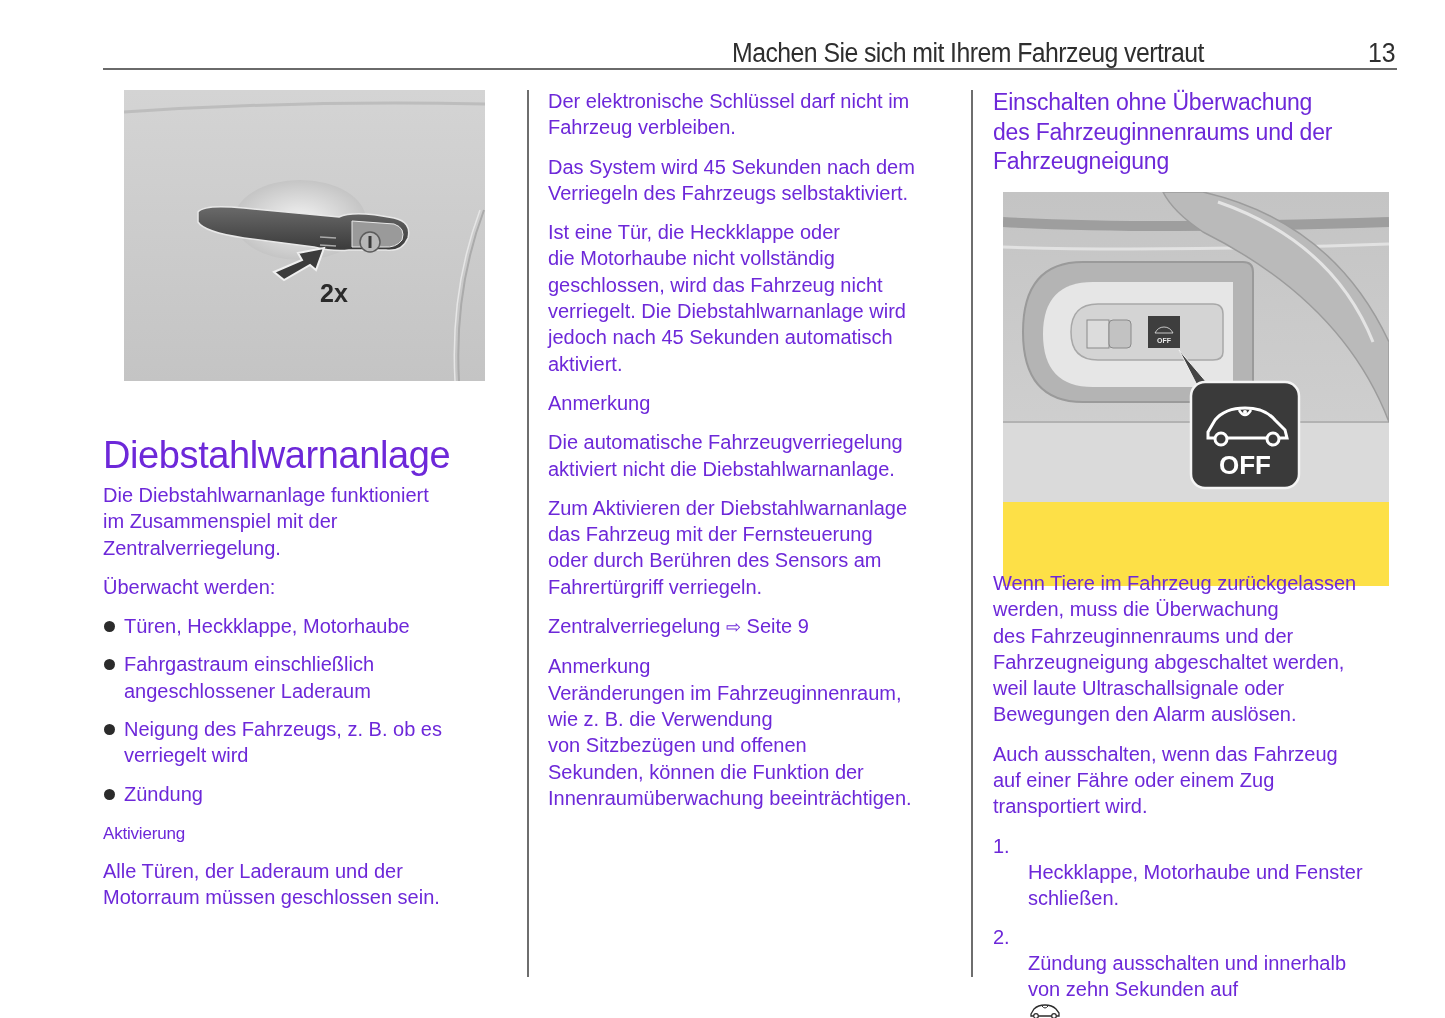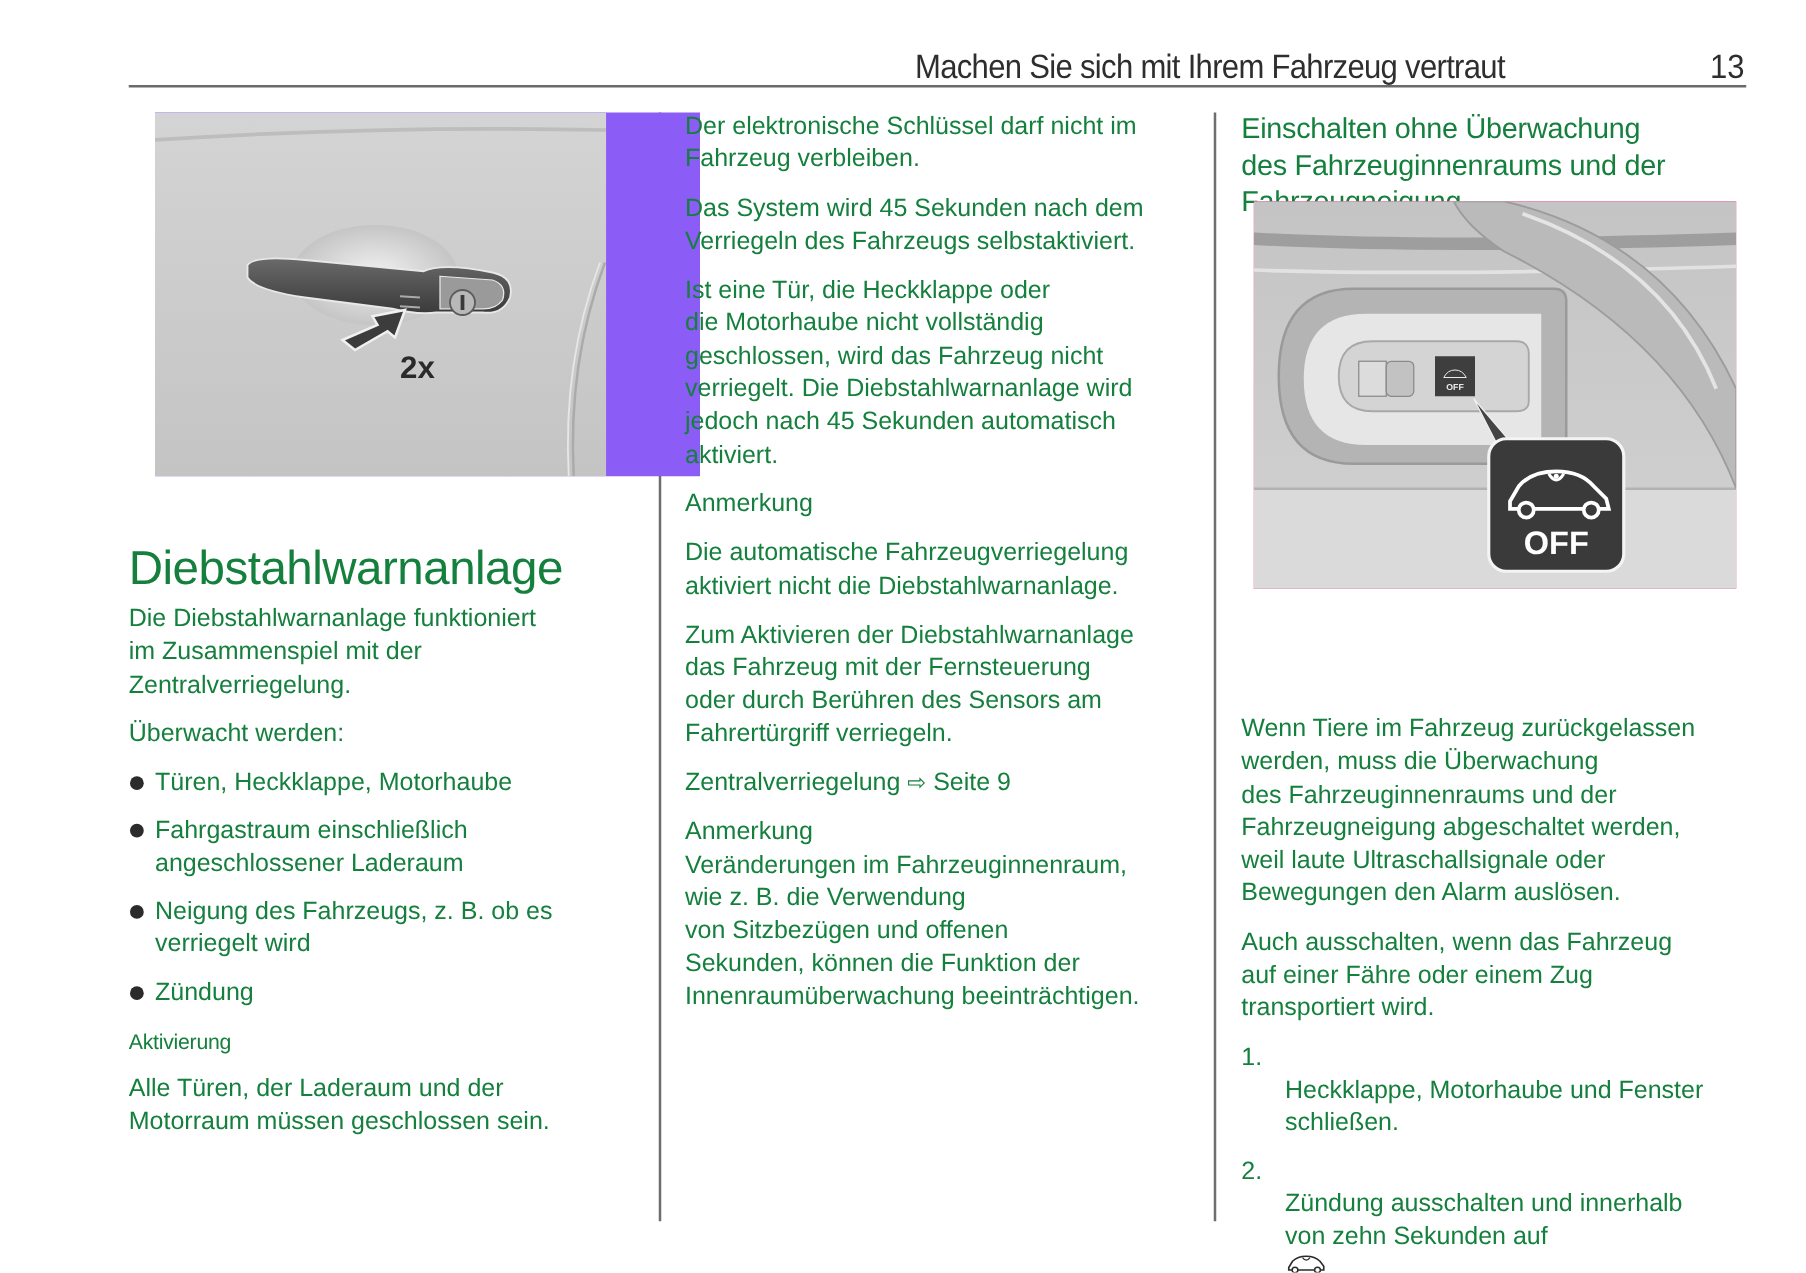--- a/index.html
+++ b/index.html
@@ -15,21 +15,21 @@
     .page-number {
       position: absolute; top: 38px; left: 1368px;
       font-size: 27px; color: #2e2e2e; transform: scaleX(0.92); transform-origin: left top;
     }
     .header-rule {
       position: absolute; top: 68px; left: 103px; width: 1294px; height: 2px; background: #6a6a6a;
     }
     .col-divider {
       position: absolute; top: 90px; width: 2px; height: 887px; background: #6e6e6e;
     }
-    .col { position: absolute; font-size: 20px; line-height: 26.3px; color: #15803d; }
+    .col { position: absolute; font-size: 20px; line-height: 26.3px; color: #6d28d9; }
     .col p { margin: 0 0 13px 0; white-space: pre-line; }
     .col .note-title { margin: 0 0 13px 0; font-size: 20px; }
     .col .note-title.tight { margin-bottom: 0; }
     .h2 { font-size: 38px; line-height: 34px; letter-spacing: -0.4px; margin: 0 0 10px 0; }
     .h3 { font-size: 17px; line-height: 29px; letter-spacing: -0.2px; margin: 0 0 10px 0; }
     .h3-multi { font-size: 23px; line-height: 29.5px; white-space: pre-line; letter-spacing: -0.2px; }
     ul.bullets { list-style: none; margin: 0; padding: 0; }
     ul.bullets li { position: relative; padding-left: 21px; margin-bottom: 12px; white-space: pre-line; }
     ul.bullets li::before {
       content: ""; position: absolute; left: 1px; top: 8px; width: 11px; height: 11px;
@@ -48,21 +48,21 @@
 <div>
   <div class="header-title">Machen Sie sich mit Ihrem Fahrzeug vertraut</div>
   <div class="page-number">13</div>
   <div class="header-rule"></div>
 </div>
 
 <div class="col-divider" style="left:527px;"></div>
 <div class="col-divider" style="left:971px;"></div>
 
 <div>
-  <div class="figure" style="left:124px; top:90px; width:436px; height:291px; background:#8b5cf6;">
+  <div class="figure" style="left:124px; top:90px; width:361px; height:291px; background:#ef4444;">
     <svg width="361" height="291" viewBox="0 0 361 291">
       <defs>
         <linearGradient id="bg1" x1="0" y1="0" x2="0" y2="1">
           <stop offset="0" stop-color="#d4d4d4"></stop>
           <stop offset="1" stop-color="#c4c4c4"></stop>
         </linearGradient>
         <radialGradient id="recess" cx="0.5" cy="0.5" r="0.6">
           <stop offset="0" stop-color="#f2f2f2"></stop>
           <stop offset="1" stop-color="#bcbcbc"></stop>
         </radialGradient>
@@ -136,21 +136,21 @@
 von Sitzbezügen und offenen
 Sekunden, können die Funktion der
 Innenraumüberwachung beeinträchtigen.</p>
 </div>
 
 <div>
   <div class="col h3-multi" style="left:993px; top:88px; width:410px;">Einschalten ohne Überwachung
 des Fahrzeuginnenraums und der
 Fahrzeugneigung</div>
 
-  <div class="figure" style="left:1003px; top:161px; width:386px; height:310px; background:#ec4899;">
+  <div class="figure" style="left:1003px; top:192px; width:386px; height:394px; background:#fde047;">
     <svg width="386" height="310" viewBox="0 0 386 310">
       <defs>
         <linearGradient id="dash" x1="0" y1="0" x2="0" y2="1">
           <stop offset="0" stop-color="#c4c4c4"></stop>
           <stop offset="1" stop-color="#d2d2d2"></stop>
         </linearGradient>
       </defs>
       <rect width="386" height="310" fill="url(#dash)"></rect>
       <path d="M0 30 Q150 38 386 30" stroke="#9e9e9e" stroke-width="10" fill="none"></path>
       <path d="M0 55 Q150 60 386 52" stroke="#e2e2e2" stroke-width="3" fill="none"></path>

